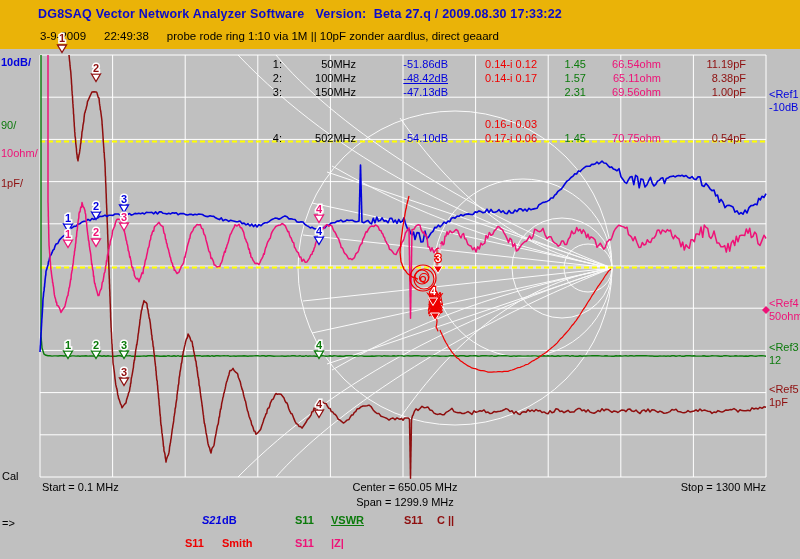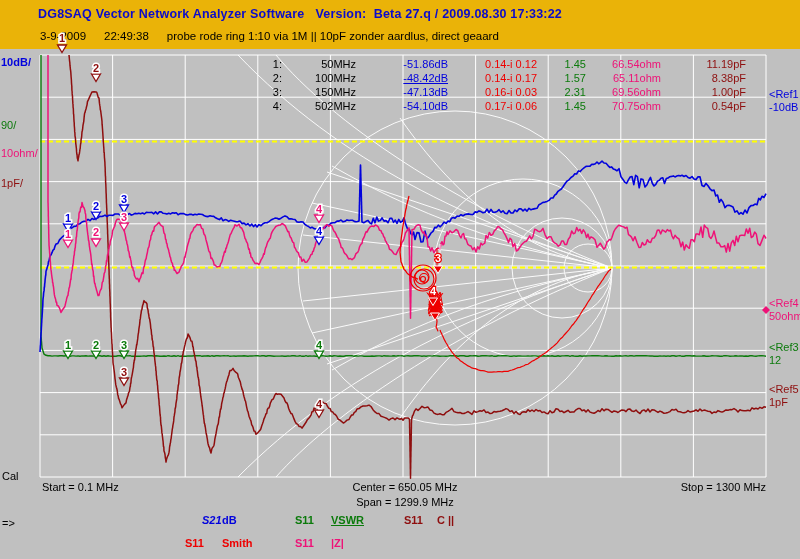--- a/index.html
+++ b/index.html
@@ -188,21 +188,21 @@
         <span class="mc c2" style="color: rgb(2, 2, 221); text-decoration: underline;">-48.42dB</span>
         <span class="mc c3" style="color: rgb(238, 0, 0);">0.14-i 0.17</span>
         <span class="mc c4" style="color: rgb(11, 122, 11);">1.57</span>
         <span class="mc c5" style="color: rgb(238, 18, 119);">65.11ohm</span>
         <span class="mc c6" style="color: rgb(142, 14, 14);">8.38pF</span>
       </div>
       <div class="mrow">
         <span class="mc c0" style="color: rgb(0, 0, 0);">3:</span>
         <span class="mc c1" style="color: rgb(0, 0, 0);">150MHz</span>
         <span class="mc c2" style="color: rgb(2, 2, 221);">-47.13dB</span>
-        <span class="mc c3" style="color: rgb(238, 0, 0);">0.16-i 0.03</span>
+        <span class="mc c3" style="color: rgb(238, 0, 0); margin-top: 32px;">0.16-i 0.03</span>
         <span class="mc c4" style="color: rgb(11, 122, 11);">2.31</span>
         <span class="mc c5" style="color: rgb(238, 18, 119);">69.56ohm</span>
         <span class="mc c6" style="color: rgb(142, 14, 14);">1.00pF</span>
       </div>
       <div class="mrow">
         <span class="mc c0" style="color: rgb(0, 0, 0);">4:</span>
         <span class="mc c1" style="color: rgb(0, 0, 0);">502MHz</span>
         <span class="mc c2" style="color: rgb(2, 2, 221);">-54.10dB</span>
         <span class="mc c3" style="color: rgb(238, 0, 0);">0.17-i 0.06</span>
         <span class="mc c4" style="color: rgb(11, 122, 11);">1.45</span>

